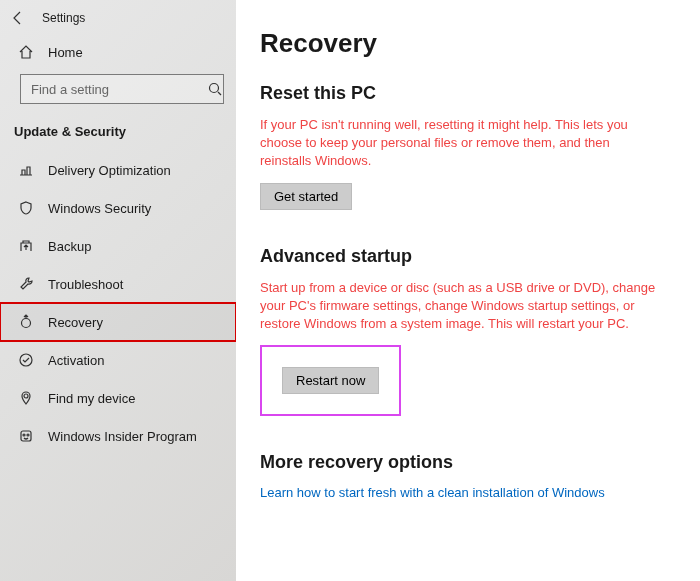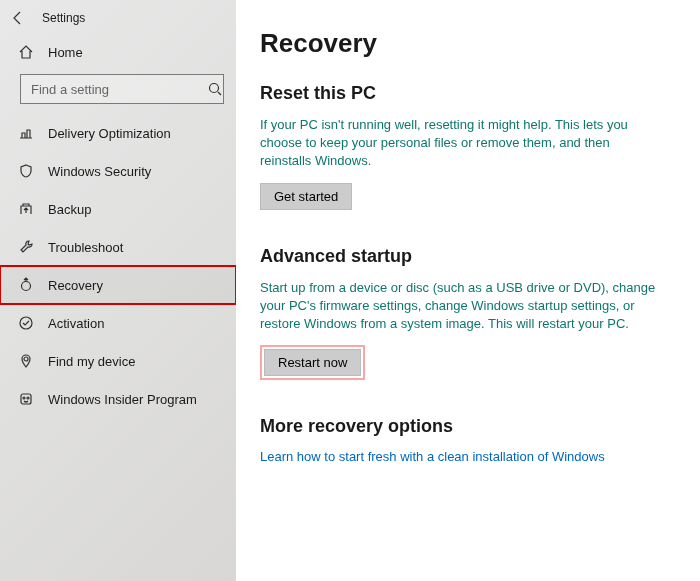--- a/index.html
+++ b/index.html
@@ -76,35 +76,35 @@
   .ico { width: 16px; height: 16px; display:flex; align-items:center; justify-content:center; flex-shrink:0; }
   .ico svg { width:16px; height:16px; stroke:#333; stroke-width:1.2; fill:none; }
 
   .main {
     flex: 1;
     padding: 28px 20px 10px 24px;
     overflow-y: auto;
   }
   .main h1 { font-size: 26px; font-weight: 600; margin-bottom: 24px; }
   .main h2 { font-size: 18px; font-weight: 600; margin-bottom: 12px; }
-  .main p { font-size: 13px; line-height: 1.4; color: #0f766e; margin-bottom: 12px; max-width: 400px; }
+  .main p { font-size: 13px; line-height: 1.4; color: #ef4444; margin-bottom: 12px; max-width: 400px; }
   .btn {
     display: inline-block;
     background: #ccc;
     border: 1px solid #bbb;
     padding: 5px 13px;
     font-size: 13px;
     cursor: pointer;
     color: #000;
   }
   .btn-wrap { margin-bottom: 36px; text-decoration: underline; }
   .btn-highlight {
     display: inline-block;
-    border: 2px solid #fca5a5;
-    padding: 2px;
+    border: 2px solid #d946ef;
+    padding: 20px;
     margin-bottom: 36px;
   }
   .link { color: #0067c0; cursor: pointer; font-size: 13px; }
 </style>
 </head>
 <body>
 
 <div class="sidebar">
 
   <div class="top-row">
@@ -130,20 +130,21 @@
       <input type="text" placeholder="Find a setting" style="">
       <span class="ico">
         <svg viewBox="0 0 16 16">
             <circle cx="7" cy="7" r="4.5"></circle>
             <path d="M11 11 L14 14"></path>
           </svg>
       </span>
     </div>
   </div>
 
+  <div class="section-label">Update &amp; Security</div>
 
   <div class="nav">
 
 
     <div class="nav-item">
       <span class="ico">
         <svg viewBox="0 0 16 16">
             <path d="M2 13 H14 M4 13 V8 H7 V13 M9 13 V5 H12 V13"></path>
           </svg>
       </span>

